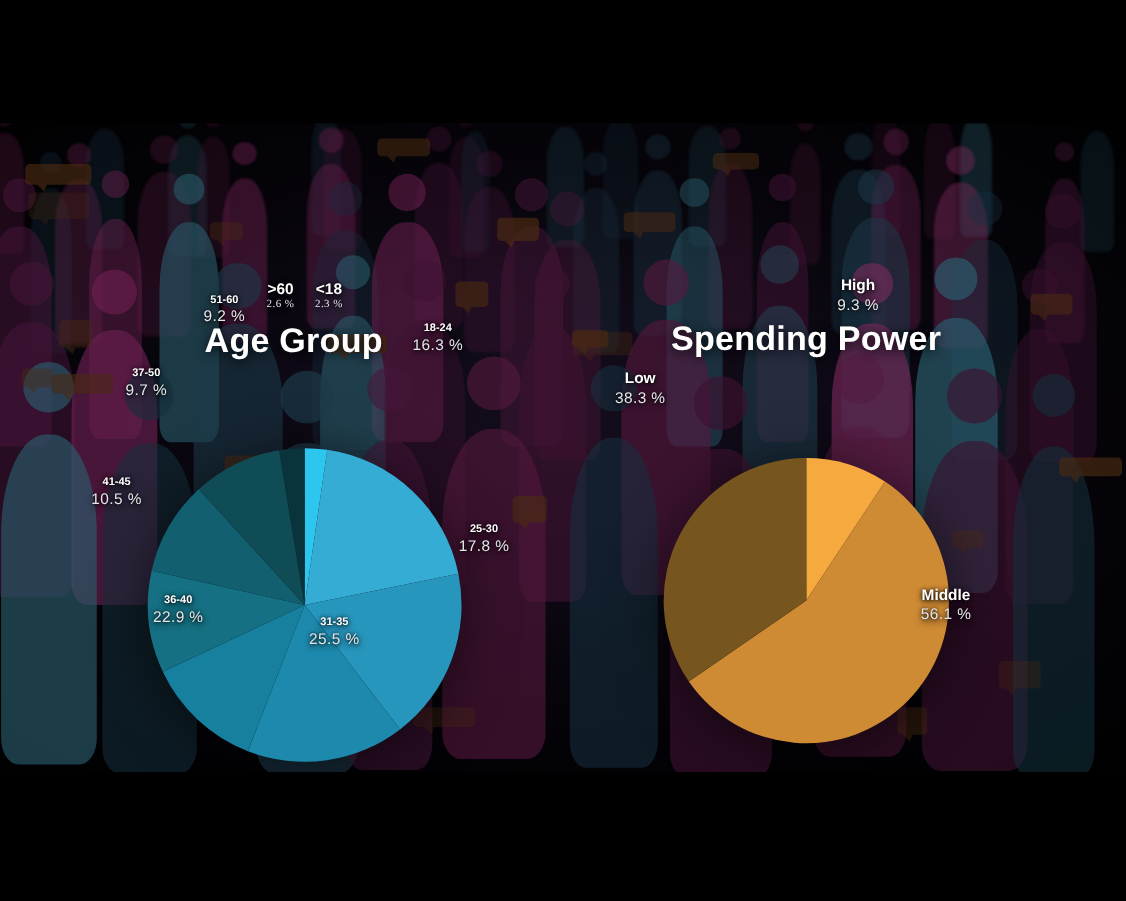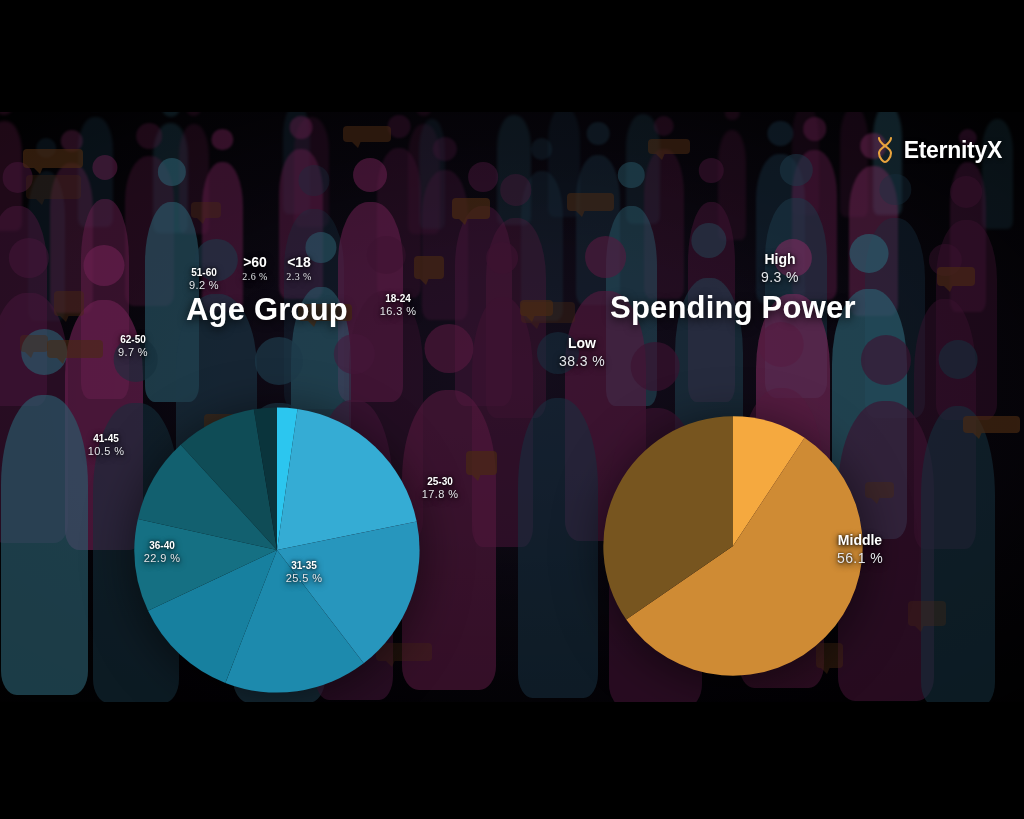--- a/index.html
+++ b/index.html
@@ -84,21 +84,21 @@
   .lbl .name{
     display:block; color:#ffffff; font-weight:bold;
     text-shadow:0 2px 7px rgba(0,0,0,.95), 0 0 3px rgba(0,0,0,.9);
   }
   .lbl .pct{
     display:block; color:#e4e6ea; font-weight:normal;
     text-shadow:0 2px 7px rgba(0,0,0,.95), 0 0 3px rgba(0,0,0,.9);
     letter-spacing:.4px;
   }
   .lbl.sz-m .name{ font-size:10px; }
-  .lbl.sz-m .pct{ font-size:11px; margin-top:1px; }
+  .lbl.sz-m .pct{ font-size:14px; margin-top:1px; }
   .lbl.sz-s .name{ font-size:14px; }
   .lbl.sz-s .pct{ font-size:10px; margin-top:1px;font-family:Liberation Serif, serif; }
   .lbl.sz-l .name{ font-size:14px; }
   .lbl.sz-l .pct{ font-size:14px; margin-top:2px; }
 </style>
 </head>
 <body>
 
 <div id="stage">
 
@@ -190,26 +190,20 @@
         <div class="bubble" style="width: 54px; height: 21px; left: 521px; top: 190px; opacity: 0.36; z-index: 6;"></div>
         <div class="bubble" style="width: 33px; height: 16px; left: 520px; top: 188px; opacity: 0.65; z-index: 6;"></div>
         <div class="bubble" style="width: 38px; height: 21px; left: 452px; top: 86px; opacity: 0.69; z-index: 6;"></div>
         <div class="bubble" style="width: 57px; height: 17px; left: 963px; top: 304px; opacity: 0.66; z-index: 6;"></div>
         <div class="bubble" style="width: 55px; height: 24px; left: 26px; top: 63px; opacity: 0.3; z-index: 6;"></div>
         <div class="bubble" style="width: 38px; height: 19px; left: 937px; top: 155px; opacity: 0.61; z-index: 6;"></div>
         <div class="bubble" style="width: 30px; height: 16px; left: 191px; top: 90px; opacity: 0.4; z-index: 6;"></div>
       </div>
     <div class="vignette"></div>
 
-    <div id="logo">
-      <svg class="mark" viewBox="0 0 20 28">
-        <path d="M4 2 C4 9 16 11 16 17 C16 23 11 26 10 26 C9 26 4 23 4 17 C4 11 16 9 16 2" fill="none" stroke="#e8a33d" stroke-width="2.1" stroke-linecap="round"></path>
-      </svg>
-      <span class="wordmark">EternityX</span>
-    </div>
 
     <div class="chart-title" id="title-age">Age Group</div>
     <div class="chart-title" id="title-spend">Spending Power</div>
 
     <div class="pie-wrap" id="pie-age-wrap">
       <svg class="pie" id="svg-age" viewBox="0 0 200 200" width="288" height="288">
           <path d="M 100 100 L 100.00 1.00 A 99 99 0 0 1 114.26 2.03 Z" fill="#2cc6ef"></path>
           <path d="M 100 100 L 114.26 2.03 A 99 99 0 0 1 197.01 80.23 Z" fill="#35acd4"></path>
           <path d="M 100 100 L 197.01 80.23 A 99 99 0 0 1 160.19 178.61 Z" fill="#2796bd"></path>
           <path d="M 100 100 L 160.19 178.61 A 99 99 0 0 1 64.13 192.28 Z" fill="#1d8aad"></path>
@@ -235,21 +229,21 @@
     </div>
     <div class="lbl sz-s" style="left:276px; top:142px; width:46px;text-align:center;">
       <span class="name">&lt;18</span>
       <span class="pct">2.3 %</span>
     </div>
     <div class="lbl sz-m" style="left:170px; top:155px; width:68px;">
       <span class="name">51-60</span>
       <span class="pct">9.2 %</span>
     </div>
     <div class="lbl sz-m" style="left:98px; top:222px; width:70px;">
-      <span class="name">62-50</span>
+      <span class="name">37-50</span>
       <span class="pct">9.7 %</span>
     </div>
     <div class="lbl sz-m" style="left:70px; top:321px; width:72px;">
       <span class="name">41-45</span>
       <span class="pct">10.5 %</span>
     </div>
     <div class="lbl sz-m" style="left:126px; top:428px; width:72px;">
       <span class="name">36-40</span>
       <span class="pct">22.9 %</span>
     </div>

